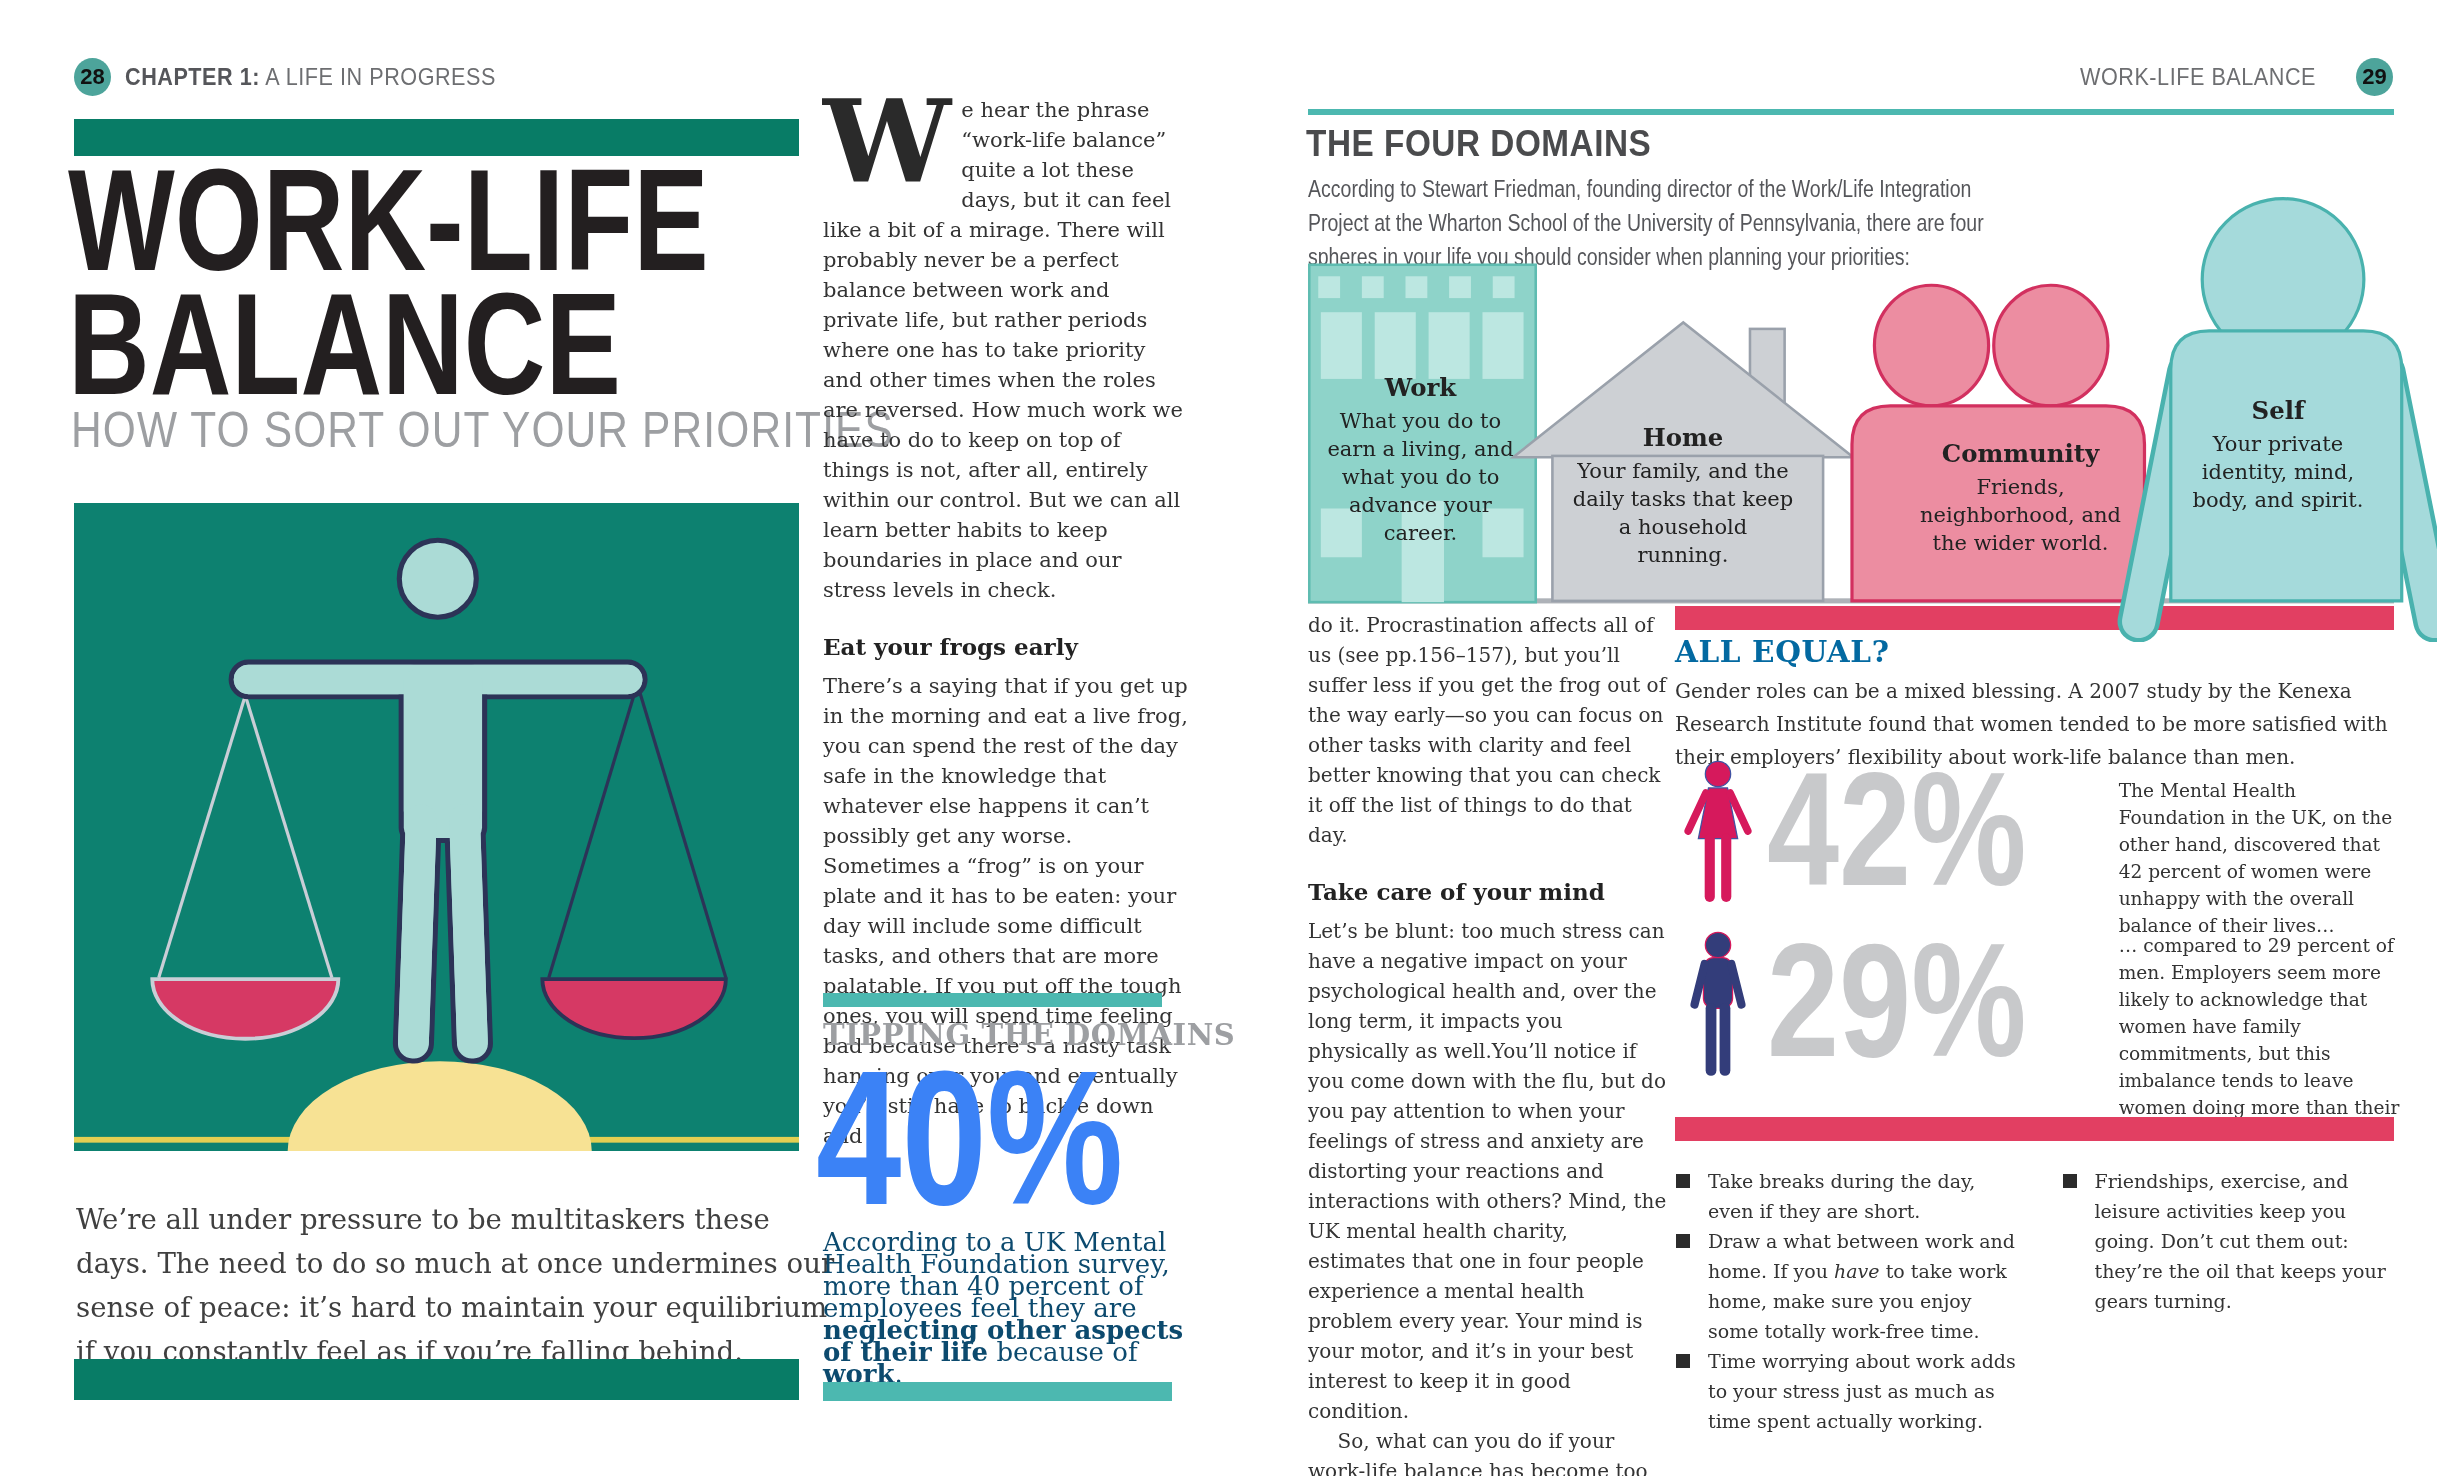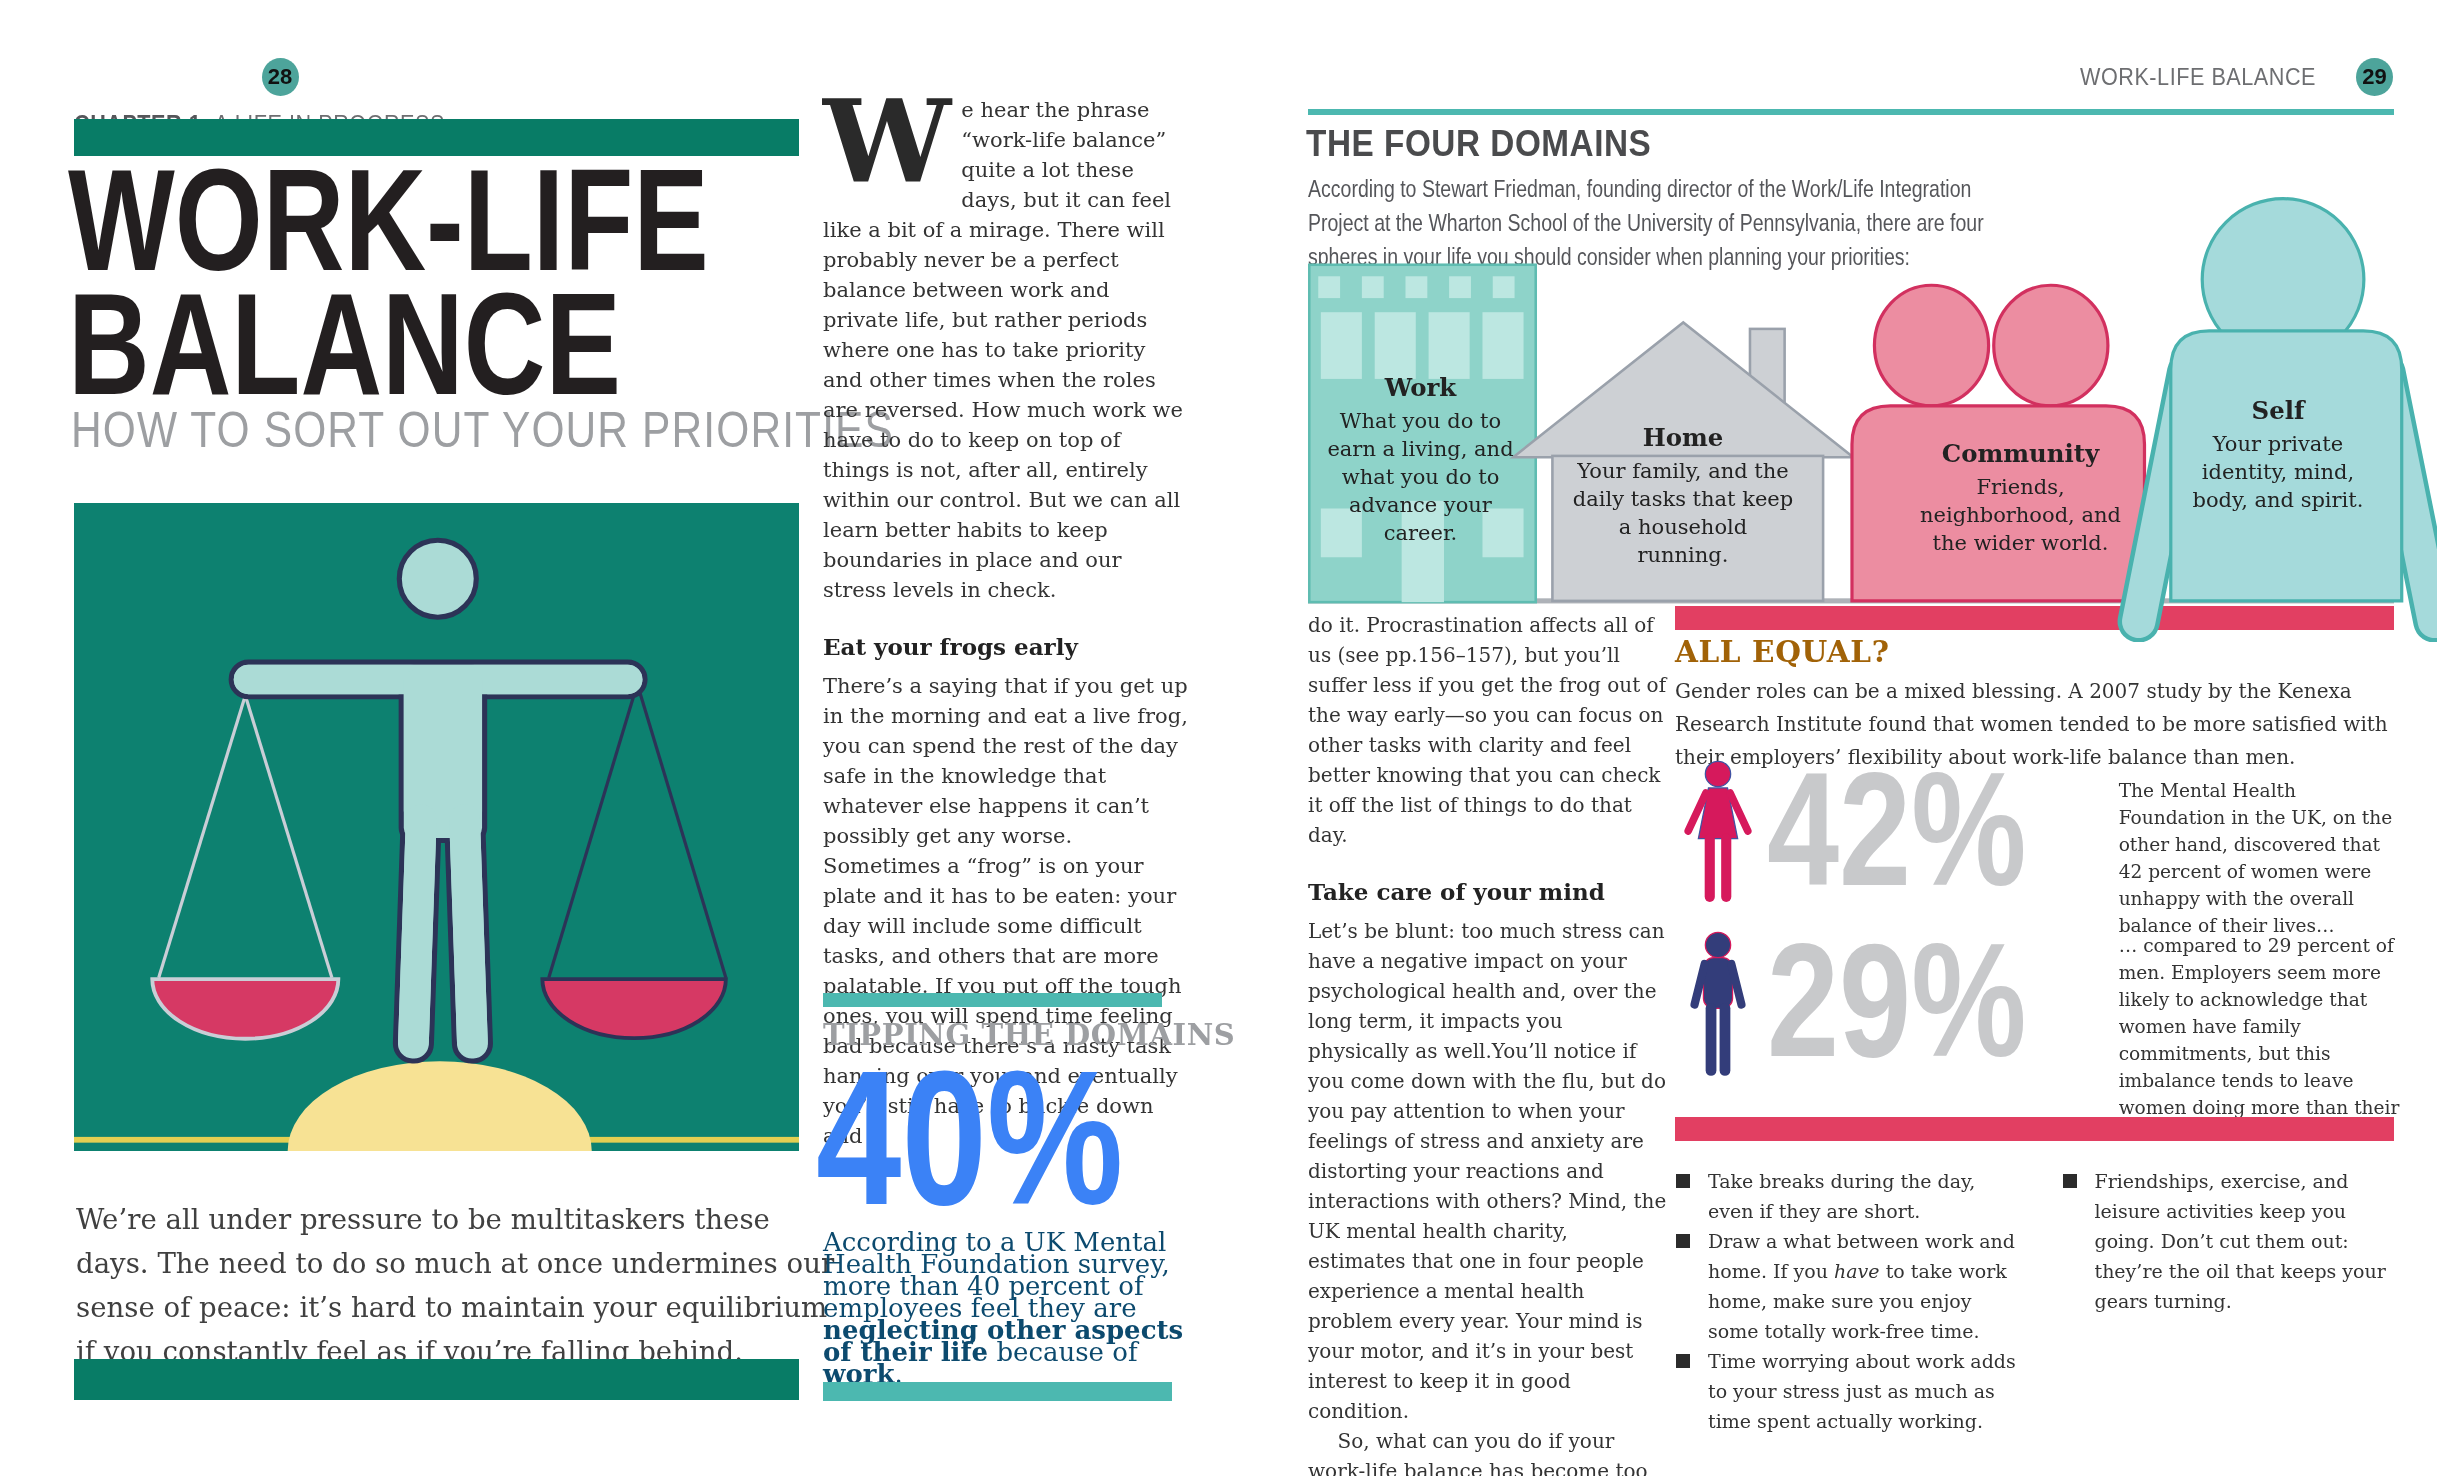--- a/index.html
+++ b/index.html
@@ -52,21 +52,21 @@
   .dlabel .dname{font-weight:bold;font-size:24.4px;margin-bottom:5.1px;}
   .dlabel .ddesc{font-size:21px;line-height:28px;}
   #lbl-work{left:1327px;top:373px;width:187px;}
   #lbl-home{left:1570px;top:423px;width:226px;}
   #lbl-comm{left:1890px;top:439px;width:213px;margin-left:24px;}
   #lbl-self{left:2181px;top:396px;width:194px;}
   #pinkbar1{left:1675px;top:606px;width:719px;height:24.4px;background:#e23f62;z-index:1;}
   #rcol1{left:1308px;top:610px;width:360px;font-size:20px;line-height:30px;color:#333;}
   #rcol1 p{margin:0;}
   #mind-body2{text-indent:29.5px;}
-  #alleq-head{left:1675px;top:634px;font-weight:bold;font-size:29.5px;color:#a16207;letter-spacing:0.6px;}
+  #alleq-head{left:1675px;top:634px;font-weight:bold;font-size:29.5px;color:#0369a1;letter-spacing:0.6px;}
   #alleq-intro{left:1675px;top:675px;width:721px;font-size:20px;line-height:33px;color:#333;}
   .statrow{display:flex;align-items:flex-start;}
   #statrow1{left:1675px;top:760px;width:725px;}
   #statrow2{left:1675px;top:931px;width:725px;}
   .staticon{width:86px;height:147px;flex:0 0 auto;}
   .statnum{font-family:"Liberation Sans",sans-serif;font-weight:bold;font-size:162px;
            line-height:138px;color:#c8c9cb;margin-left:6.4px;flex:0 0 auto;}
   .stattext{width:354px;font-size:18.6px;line-height:27px;color:#333;margin-left:27px;}
   #statrow1 .stattext{margin-top:16.7px;}
   #statrow2 .stattext{margin-top:1.3px;}
@@ -75,21 +75,21 @@
           font-size:19px;line-height:30px;color:#333;}
   .advice-item{position:relative;padding-left:33px;margin:0;}
   .sq{position:absolute;left:1.3px;top:7.7px;width:14px;height:14px;background:#2b2b2b;display:inline-block;}
   .advice-item em{font-style:italic;}
 </style>
 </head>
 <body>
 
 <div class="spread">
 
-  <div class="abs hdr" style="left:74px;flex-direction:column;">
+  <div class="abs hdr" style="left:74px;">
     <div class="badge">
       <span>28</span>
     </div>
     <div class="hdrtxt cx90">
       <b>CHAPTER 1:</b>
       <span> </span>
       <span>A LIFE IN PROGRESS</span>
     </div>
   </div>
   <div class="abs hdr" style="right:69px;">

